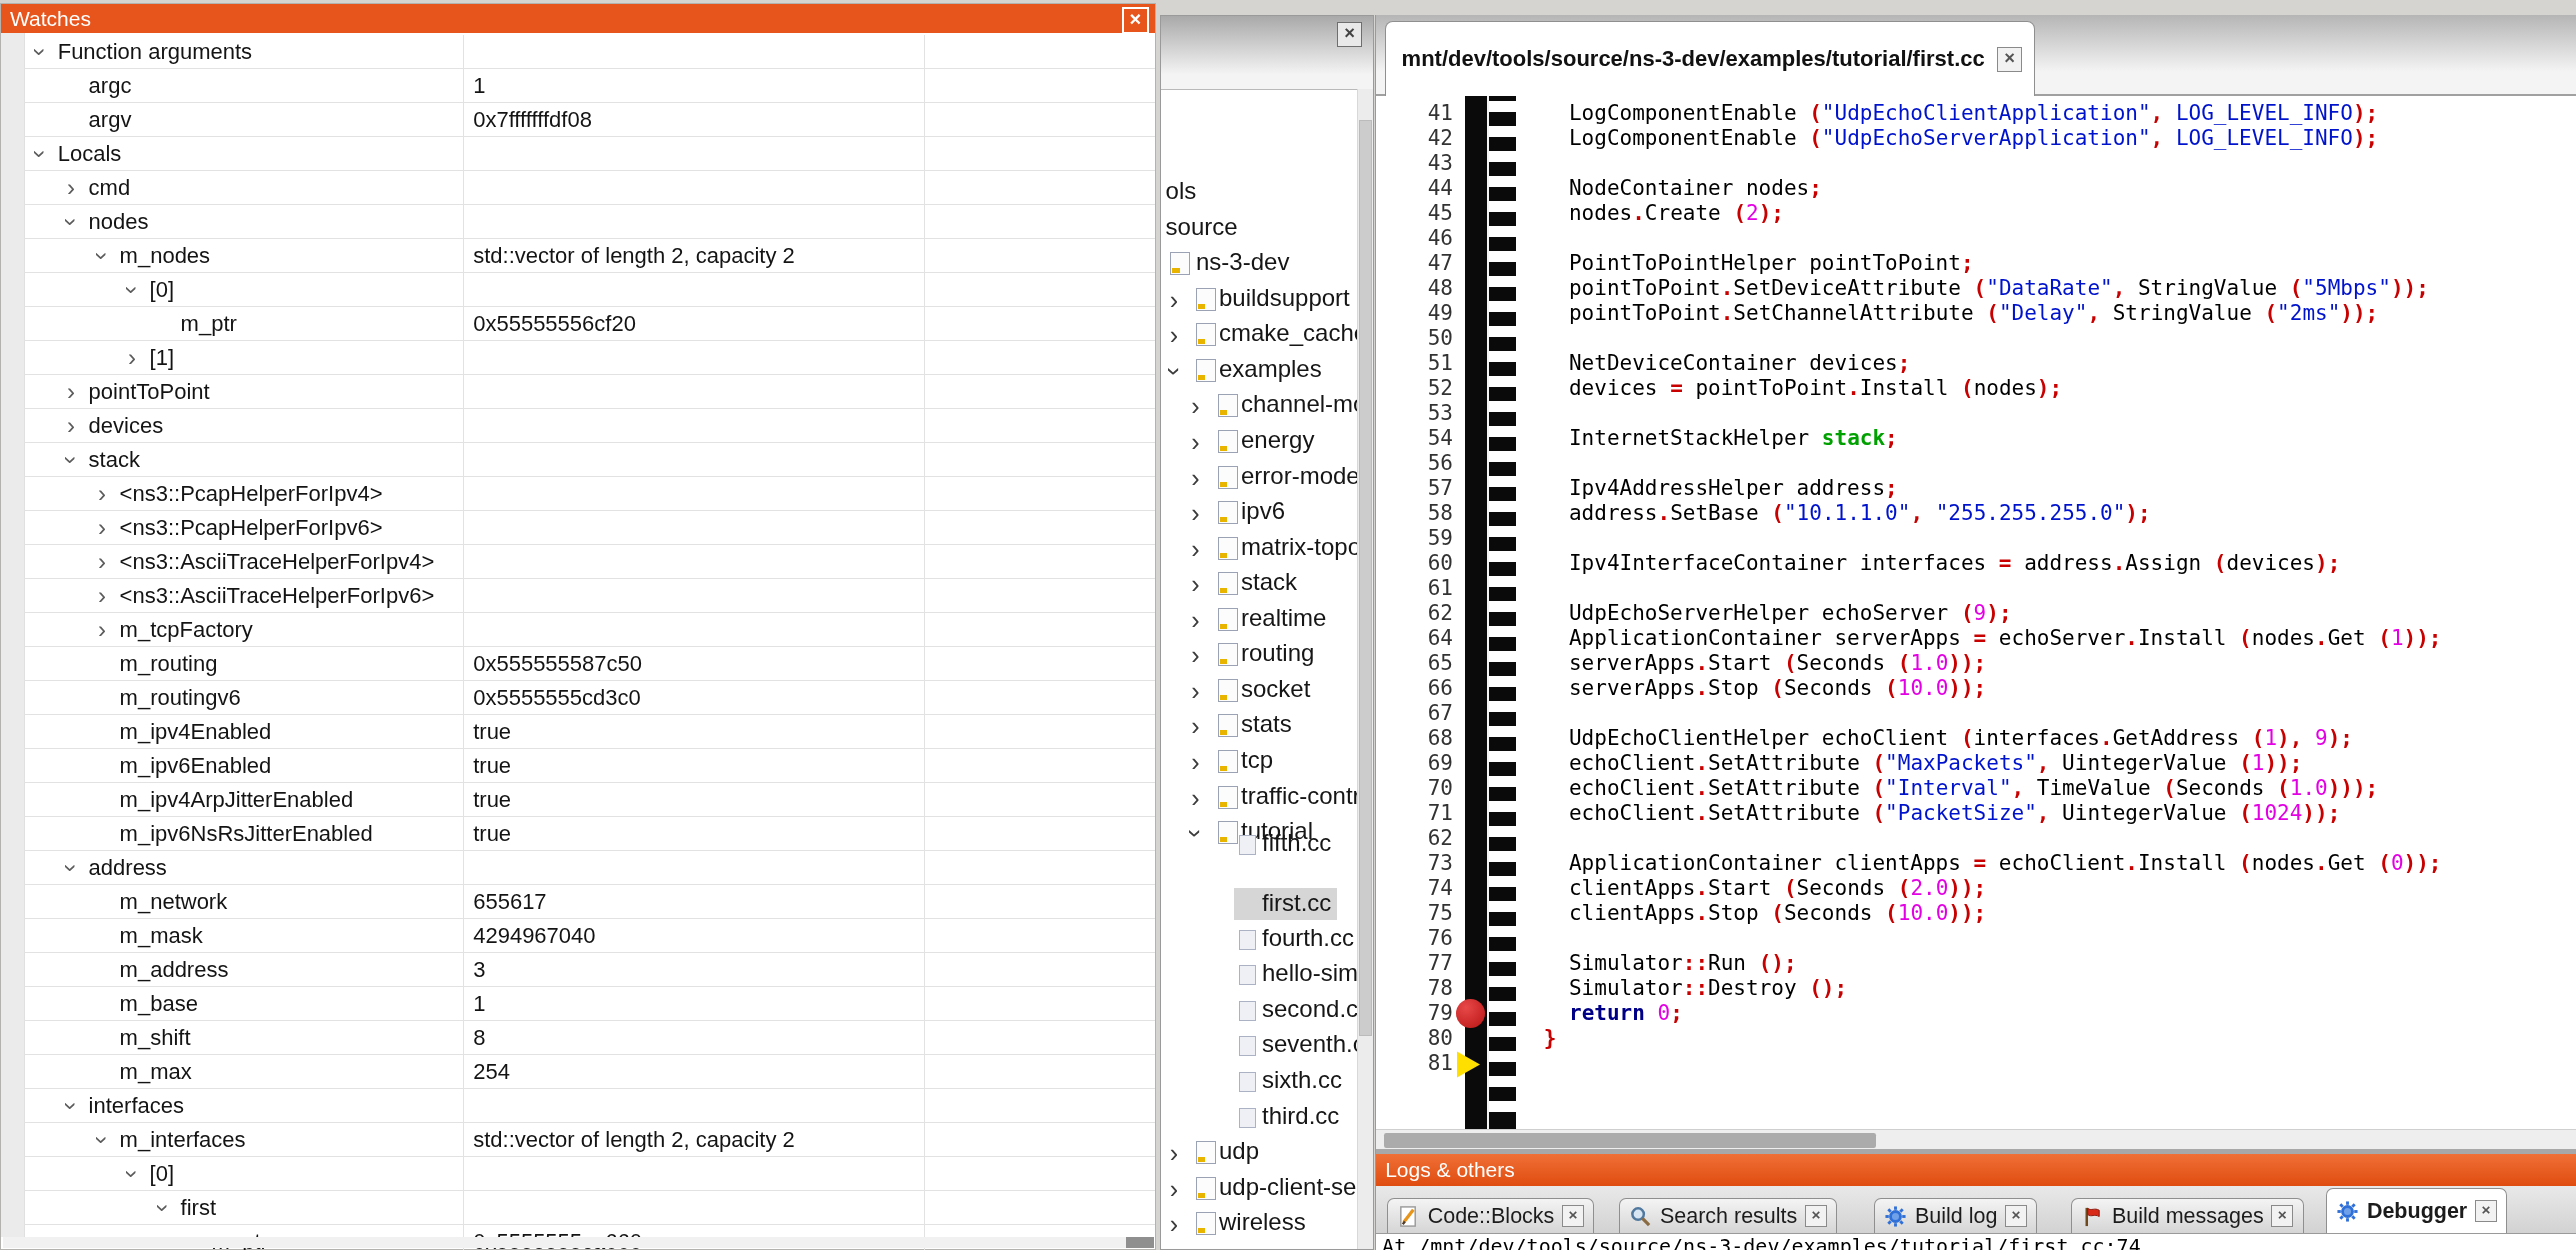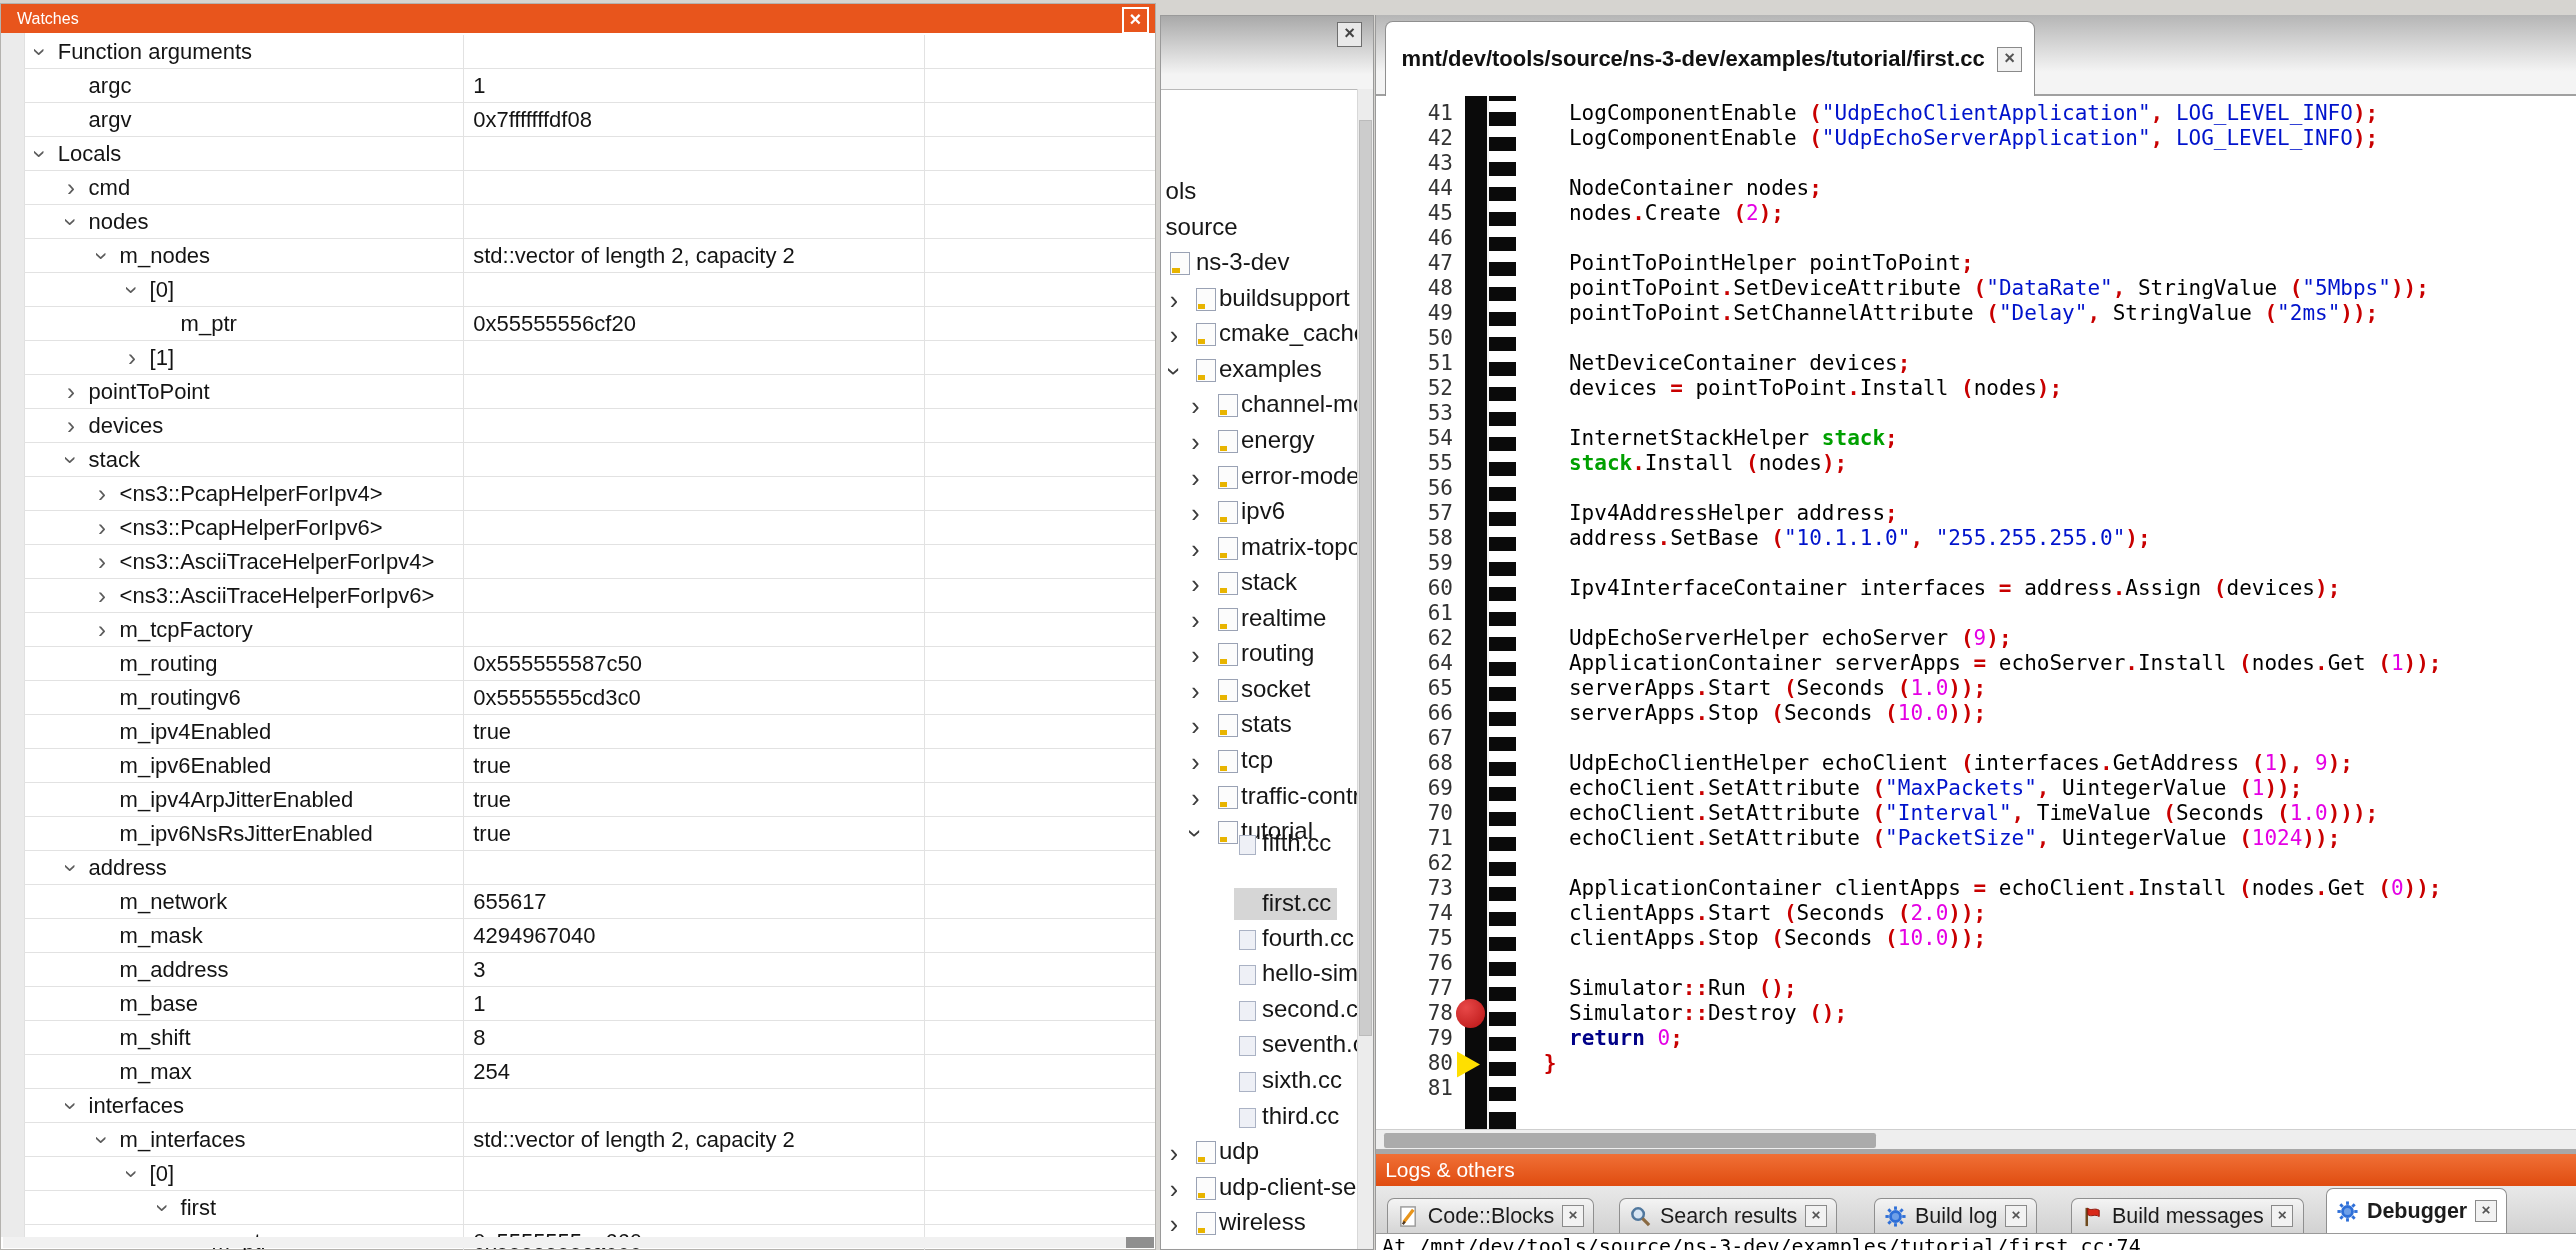--- a/index.html
+++ b/index.html
@@ -1,21 +1,21 @@
 <!DOCTYPE html>
 <html style="font-size:12.3px"><head>
 <meta charset="utf-8">
 <style>
   html,body{margin:0;padding:0;background:#c9c7c3;overflow:hidden;}
   #root{position:relative;width:2576px;height:1250px;font-family:"Liberation Sans","DejaVu Sans",sans-serif;background:#d6d4d0;}
 
   
   #watches{position:absolute;left:0;top:3.1px;width:1156px;height:1247px;background:#fff;border:0.8px solid #b4b2ae;box-sizing:border-box;}
   .wtitle{position:absolute;left:0;top:0;width:100%;height:29px;background:#e8551c;display:flex;align-items:center;}
-  .wtitle .wt-label{color:#fff;font-size:16px;padding-left:16px;}
+  .wtitle .wt-label{color:#fff;font-size:21px;padding-left:9px;}
   .wclose{position:absolute;right:6.1px;top:3.1px;width:23px;height:23px;border:2.3px solid #fff;color:#fff;font-size:20px;font-weight:bold;line-height:21.5px;text-align:center;}
   .wgutter{position:absolute;left:0;top:29px;bottom:12.3px;width:23px;background:#ebebeb;border-right:0.8px solid #e0e0e0;}
   #wrows{position:absolute;left:23px;right:0;top:31px;}
   .wrow{display:flex;height:33px;border-bottom:0.8px solid #e2e2e2;align-items:center;font-size:22px;color:#141414;}
   .wcell{height:100%;display:flex;align-items:center;box-sizing:border-box;}
   .wname{width:440px;border-right:0.8px solid #e2e2e2;overflow:hidden;white-space:nowrap;}
   .wval{width:461px;border-right:0.8px solid #e2e2e2;padding-left:9.2px;overflow:hidden;white-space:nowrap;}
   .wextra{flex:1;}
   .chev{display:inline-block;width:26px;text-align:center;color:#5c5c5c;font-size:24px;flex:none;}
   .chev.down{transform:rotate(90deg);}
@@ -551,21 +551,20 @@
           <div class="cline"><span class="lnum">45</span><span class="ltext"><span class="tok-p">  nodes</span><span class="tok-o">.</span><span class="tok-p">Create </span><span class="tok-o">(</span><span class="tok-n">2</span><span class="tok-o">);</span></span></div>
           <div class="cline"><span class="lnum">46</span><span class="ltext"></span></div>
           <div class="cline"><span class="lnum">47</span><span class="ltext"><span class="tok-p">  PointToPointHelper pointToPoint</span><span class="tok-o">;</span></span></div>
           <div class="cline"><span class="lnum">48</span><span class="ltext"><span class="tok-p">  pointToPoint</span><span class="tok-o">.</span><span class="tok-p">SetDeviceAttribute </span><span class="tok-o">(</span><span class="tok-s">"DataRate"</span><span class="tok-o">,</span><span class="tok-p"> StringValue </span><span class="tok-o">(</span><span class="tok-s">"5Mbps"</span><span class="tok-o">));</span></span></div>
           <div class="cline"><span class="lnum">49</span><span class="ltext"><span class="tok-p">  pointToPoint</span><span class="tok-o">.</span><span class="tok-p">SetChannelAttribute </span><span class="tok-o">(</span><span class="tok-s">"Delay"</span><span class="tok-o">,</span><span class="tok-p"> StringValue </span><span class="tok-o">(</span><span class="tok-s">"2ms"</span><span class="tok-o">));</span></span></div>
           <div class="cline"><span class="lnum">50</span><span class="ltext"></span></div>
           <div class="cline"><span class="lnum">51</span><span class="ltext"><span class="tok-p">  NetDeviceContainer devices</span><span class="tok-o">;</span></span></div>
           <div class="cline"><span class="lnum">52</span><span class="ltext"><span class="tok-p">  devices </span><span class="tok-o">=</span><span class="tok-p"> pointToPoint</span><span class="tok-o">.</span><span class="tok-p">Install </span><span class="tok-o">(</span><span class="tok-p">nodes</span><span class="tok-o">);</span></span></div>
           <div class="cline"><span class="lnum">53</span><span class="ltext"></span></div>
           <div class="cline"><span class="lnum">54</span><span class="ltext"><span class="tok-p">  InternetStackHelper </span><span class="tok-g">stack</span><span class="tok-o">;</span></span></div>
-          <div class="cline"><span class="lnum">55</span><span class="ltext"><span class="tok-p">  </span><span class="tok-g">stack</span><span class="tok-o">.</span><span class="tok-p">Install </span><span class="tok-o">(</span><span class="tok-p">nodes</span><span class="tok-o">);</span></span></div>
           <div class="cline"><span class="lnum">56</span><span class="ltext"></span></div>
           <div class="cline"><span class="lnum">57</span><span class="ltext"><span class="tok-p">  Ipv4AddressHelper address</span><span class="tok-o">;</span></span></div>
           <div class="cline"><span class="lnum">58</span><span class="ltext"><span class="tok-p">  address</span><span class="tok-o">.</span><span class="tok-p">SetBase </span><span class="tok-o">(</span><span class="tok-s">"10.1.1.0"</span><span class="tok-o">,</span><span class="tok-p"> </span><span class="tok-s">"255.255.255.0"</span><span class="tok-o">);</span></span></div>
           <div class="cline"><span class="lnum">59</span><span class="ltext"></span></div>
           <div class="cline"><span class="lnum">60</span><span class="ltext"><span class="tok-p">  Ipv4InterfaceContainer interfaces </span><span class="tok-o">=</span><span class="tok-p"> address</span><span class="tok-o">.</span><span class="tok-p">Assign </span><span class="tok-o">(</span><span class="tok-p">devices</span><span class="tok-o">);</span></span></div>
           <div class="cline"><span class="lnum">61</span><span class="ltext"></span></div>
           <div class="cline"><span class="lnum">62</span><span class="ltext"><span class="tok-p">  UdpEchoServerHelper echoServer </span><span class="tok-o">(</span><span class="tok-n">9</span><span class="tok-o">);</span></span></div>
           <div class="cline"><span class="lnum">64</span><span class="ltext"><span class="tok-p">  ApplicationContainer serverApps </span><span class="tok-o">=</span><span class="tok-p"> echoServer</span><span class="tok-o">.</span><span class="tok-p">Install </span><span class="tok-o">(</span><span class="tok-p">nodes</span><span class="tok-o">.</span><span class="tok-p">Get </span><span class="tok-o">(</span><span class="tok-n">1</span><span class="tok-o">));</span></span></div>
           <div class="cline"><span class="lnum">65</span><span class="ltext"><span class="tok-p">  serverApps</span><span class="tok-o">.</span><span class="tok-p">Start </span><span class="tok-o">(</span><span class="tok-p">Seconds </span><span class="tok-o">(</span><span class="tok-n">1.0</span><span class="tok-o">));</span></span></div>
           <div class="cline"><span class="lnum">66</span><span class="ltext"><span class="tok-p">  serverApps</span><span class="tok-o">.</span><span class="tok-p">Stop </span><span class="tok-o">(</span><span class="tok-p">Seconds </span><span class="tok-o">(</span><span class="tok-n">10.0</span><span class="tok-o">));</span></span></div>

